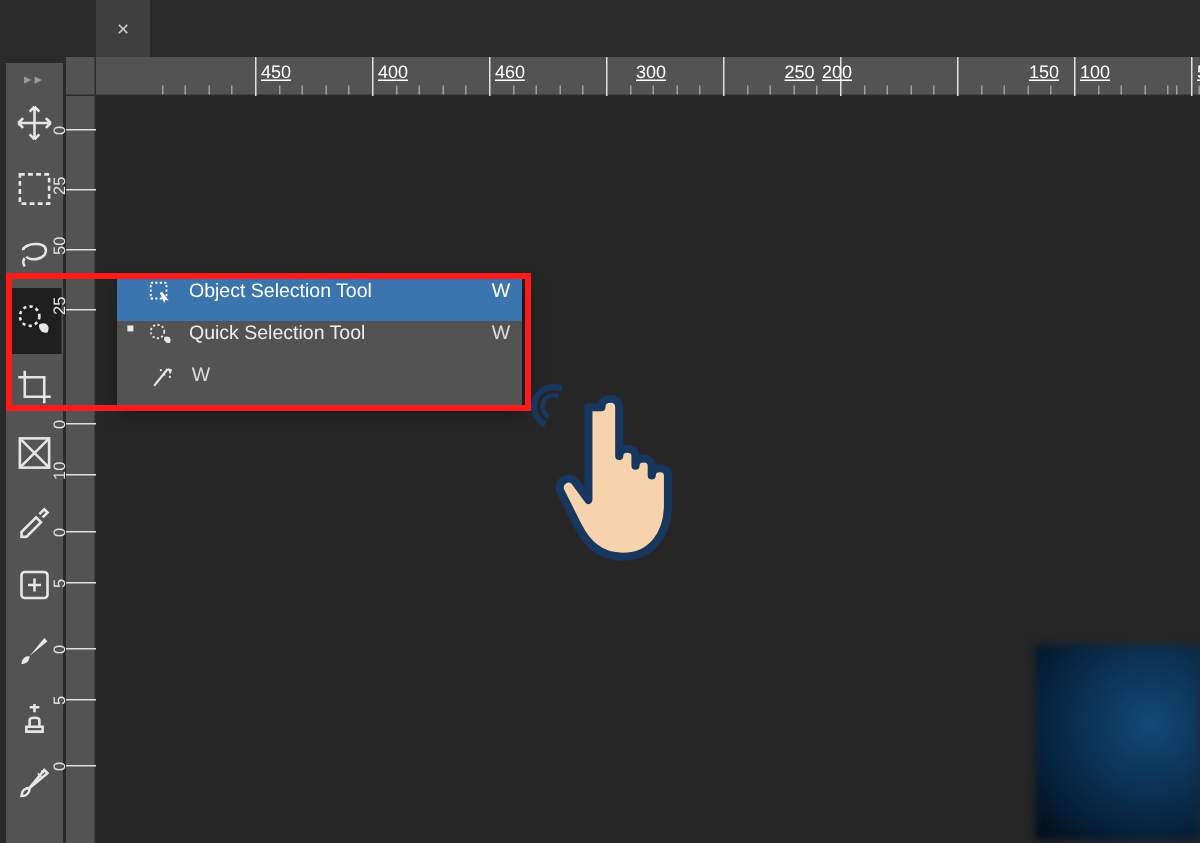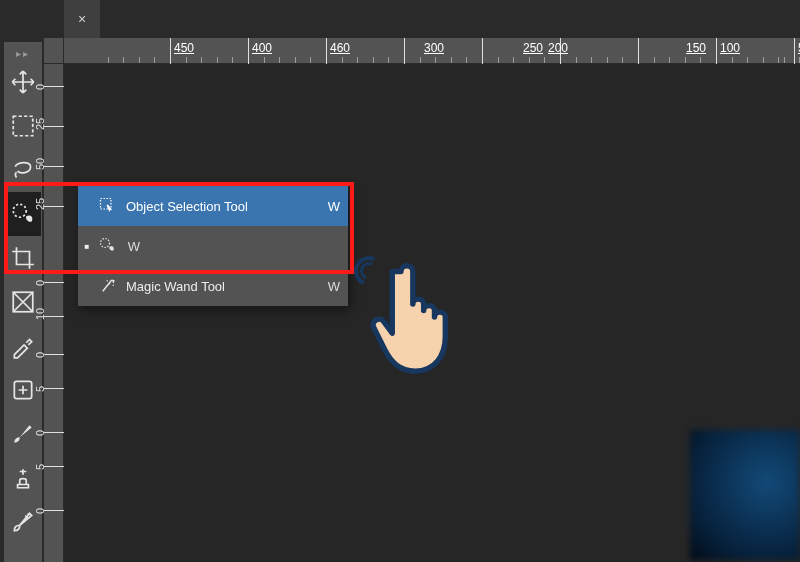--- a/index.html
+++ b/index.html
@@ -33,21 +33,21 @@
 
   
   .canvas { position: absolute; left: 64px; top: 64px; right: 0; bottom: 0; background: #262626; }
   .canvas .image-fragment { position:absolute; right:0; bottom:2px; width:110px; height:130px; background: radial-gradient(circle at 70% 40%, #124a78 0%, #06203a 70%, #020a15 100%); filter: blur(3px); }
 
   
   .highlight-box { position: absolute; left: 4px; top: 182px; width: 350px; height: 92px; border: 4px solid #ff1a1a; pointer-events: none; z-index: 80; }
 
   
   .flyout { position: absolute; left: 78px; top: 186px; width: 270px; background: #535353; box-shadow: 2px 4px 10px rgba(0,0,0,0.5); z-index: 60; }
-  .flyout-item { display: flex; align-items: center; height: 40px; font-size: 13px; color: #ececec; cursor: default; }
+  .flyout-item { display: flex; height: 28px; font-size: 13px; color: #ececec; cursor: default; }
   .flyout-item.highlight { background: #3a75b0; color: #fff; }
   .flyout-item .indicator { width: 18px; text-align: center; font-size: 8px; }
   .flyout-item .fly-icon { width: 24px; height: 20px; display:flex; align-items:center; justify-content:center; }
   .flyout-item .label { flex: 1; padding-left: 6px; }
   .flyout-item .shortcut { width: 28px; text-align: center; color: #ddd; }
   .flyout-item.highlight .shortcut { color:#fff; }
 
   
   .pointer-hand { position: absolute; left: 360px; top: 252px; width: 110px; height: 130px; z-index: 100; }
   .pointer-hand .arc { position:absolute; left:-6px; top:4px; width:30px; height:30px; border:4px solid #18375e; border-right-color:transparent; border-bottom-color:transparent; border-radius:50%; transform:rotate(-20deg);}
@@ -237,34 +237,34 @@
       <span class="shortcut">W</span>
     </div>
     <div class="flyout-item">
       <span class="indicator">■</span>
       <span class="fly-icon">
         <svg width="20" height="18" viewBox="0 0 24 24" fill="none" stroke="#e5e5e5" stroke-width="1.6">
           <circle cx="8" cy="8" r="6" stroke-dasharray="2 2"></circle>
           <path d="M14 13c4-2 7 1 5 5-3 1-6-2-5-5z" fill="#e5e5e5" stroke="none"></path>
         </svg>
       </span>
+      <span class="label">Quick Selection Tool</span>
       <span class="shortcut">W</span>
     </div>
     <div class="flyout-item">
       <span class="indicator"></span>
       <span class="fly-icon">
         <svg width="20" height="18" viewBox="0 0 24 24" fill="none" stroke="#e5e5e5" stroke-width="1.6">
           <path d="M5 19L17 4" stroke-width="2"></path>
           <path d="M17 4l3 1-1 3" fill="#e5e5e5"></path>
           <circle cx="14" cy="9" r="1" fill="#e5e5e5" stroke="none"></circle>
           <circle cx="19" cy="11" r="1" fill="#e5e5e5" stroke="none"></circle>
           <circle cx="11" cy="5" r="1" fill="#e5e5e5" stroke="none"></circle>
         </svg>
       </span>
-      <span class="label">Magic Wand Tool</span>
       <span class="shortcut">W</span>
     </div>
   </div>
 
 <div class="highlight-box"></div>
 
 <div class="pointer-hand">
   <div class="arc"></div><div class="arc inner"></div>
   <svg viewBox="0 0 100 120" width="110" height="130">
     <path d="M37 18c0-7 11-7 11 0v30c0-6 10-6 10 0v6c0-6 10-6 10 0v6c0-6 10-6 10 0v18c0 18-10 32-28 32-14 0-22-8-28-20l-10-20c-3-6 5-11 9-6l8 11V18z" fill="#f6d3ac" stroke="#18375e" stroke-width="5" stroke-linejoin="round"></path>

